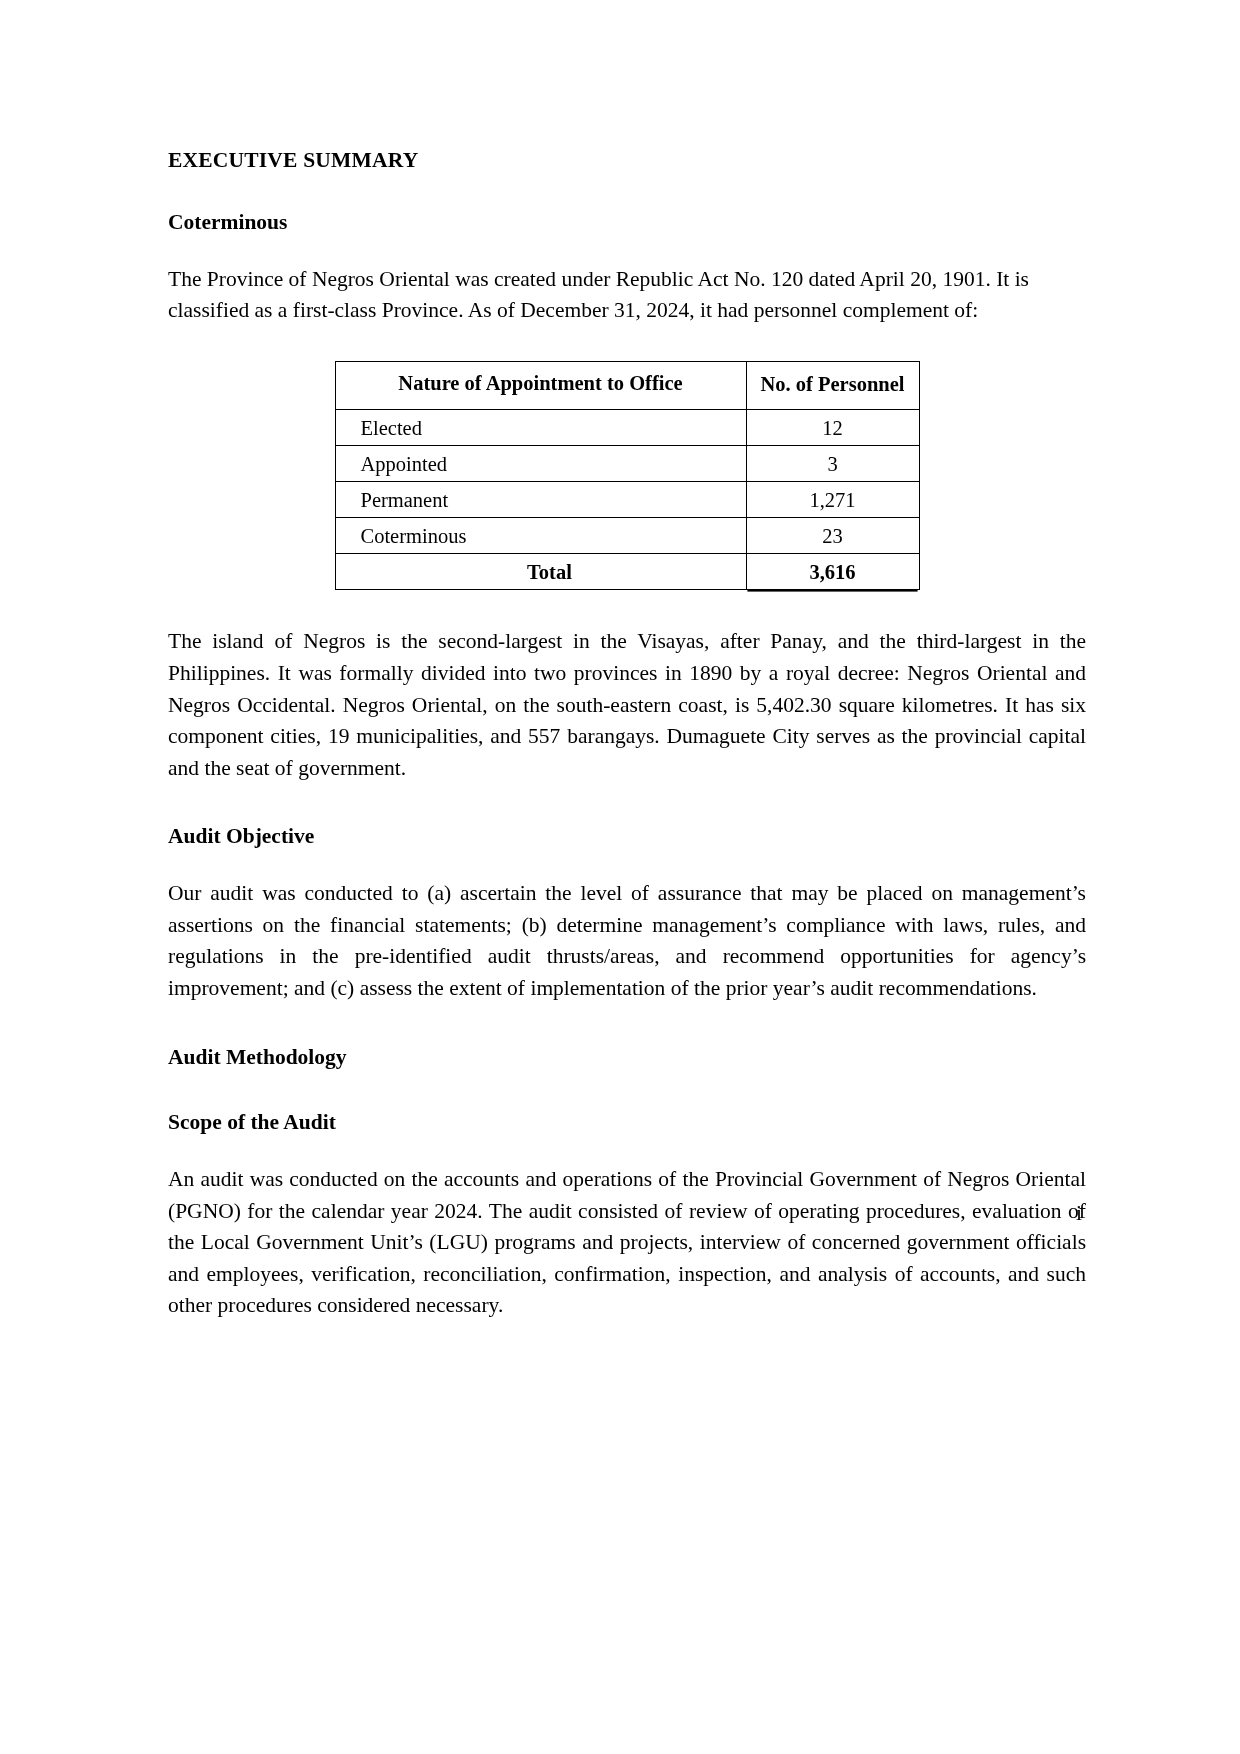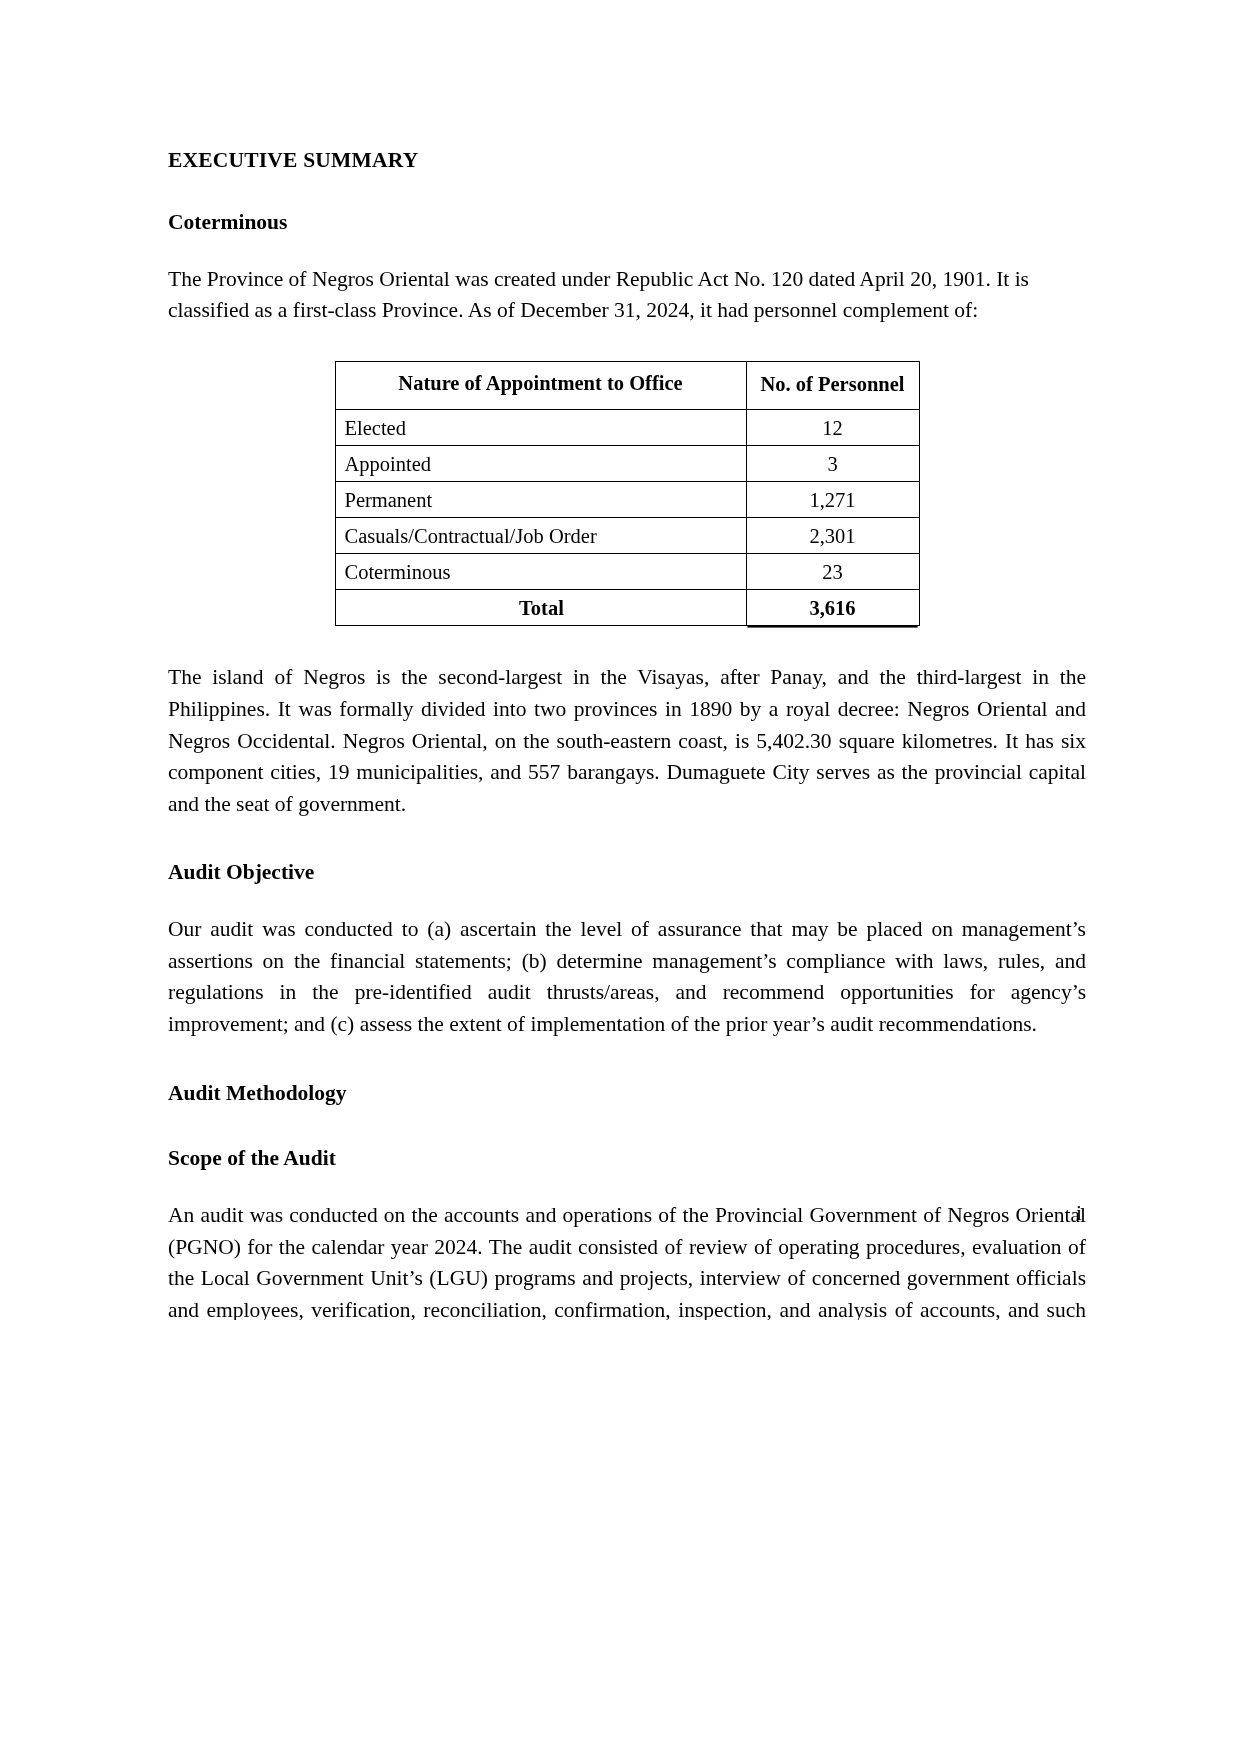--- a/index.html
+++ b/index.html
@@ -70,21 +70,21 @@
     width: 398px;
   }
   table.personnel-table th.th-count {
     text-align: center;
     font-weight: bold;
     padding: 7px 6px 9px 6px;
     width: 160px;
   }
   table.personnel-table td.cell-label {
     text-align: left;
-    padding-left: 9px;
+    padding-left: 25px;
     height: 29px;
   }
   table.personnel-table td.cell-value {
     text-align: center;
     height: 29px;
   }
   table.personnel-table tr.total-row td {
     font-weight: bold;
   }
   table.personnel-table tr.total-row td.cell-label {
@@ -129,24 +129,20 @@
         </tr>
         <tr>
           <td class="cell-label">Appointed</td>
           <td class="cell-value">3</td>
         </tr>
         <tr>
           <td class="cell-label">Permanent</td>
           <td class="cell-value">1,271</td>
         </tr>
         <tr>
-          <td class="cell-label">Casuals/Contractual/Job Order</td>
-          <td class="cell-value">2,301</td>
-        </tr>
-        <tr>
           <td class="cell-label">Coterminous</td>
           <td class="cell-value">23</td>
         </tr>
         <tr class="total-row">
           <td class="cell-label">Total</td>
           <td class="cell-value">3,616</td>
         </tr>
       </tbody>
     </table>
   </div>

